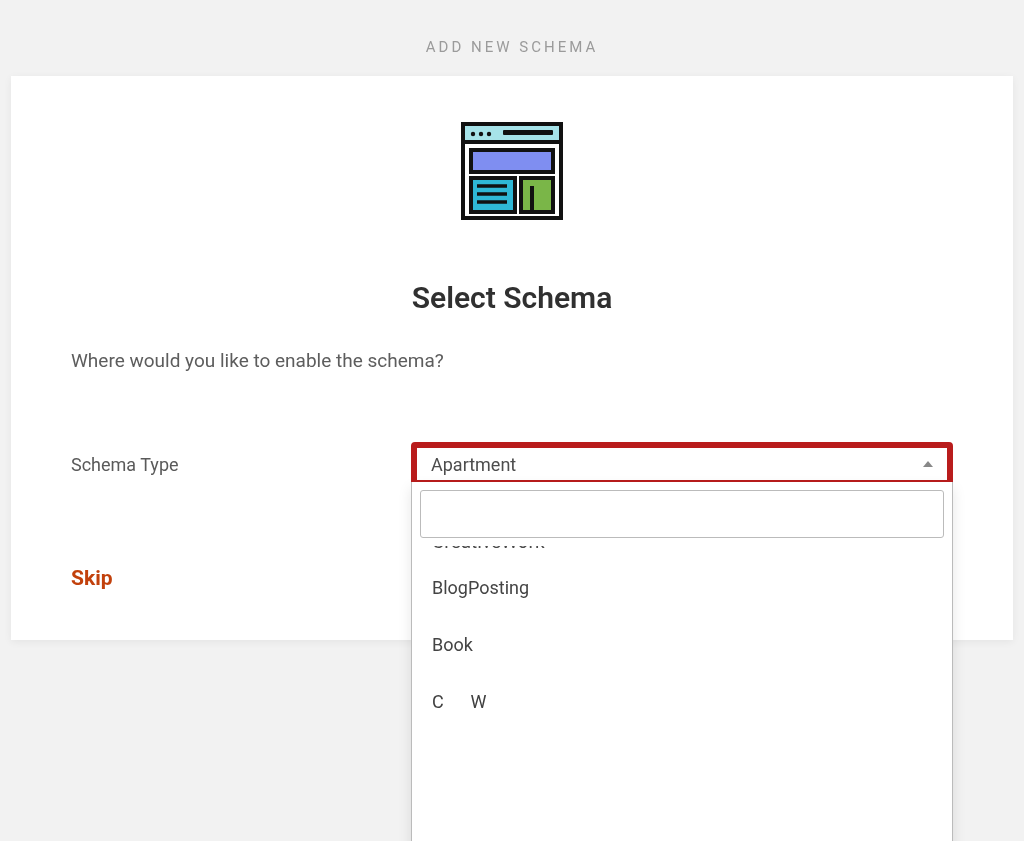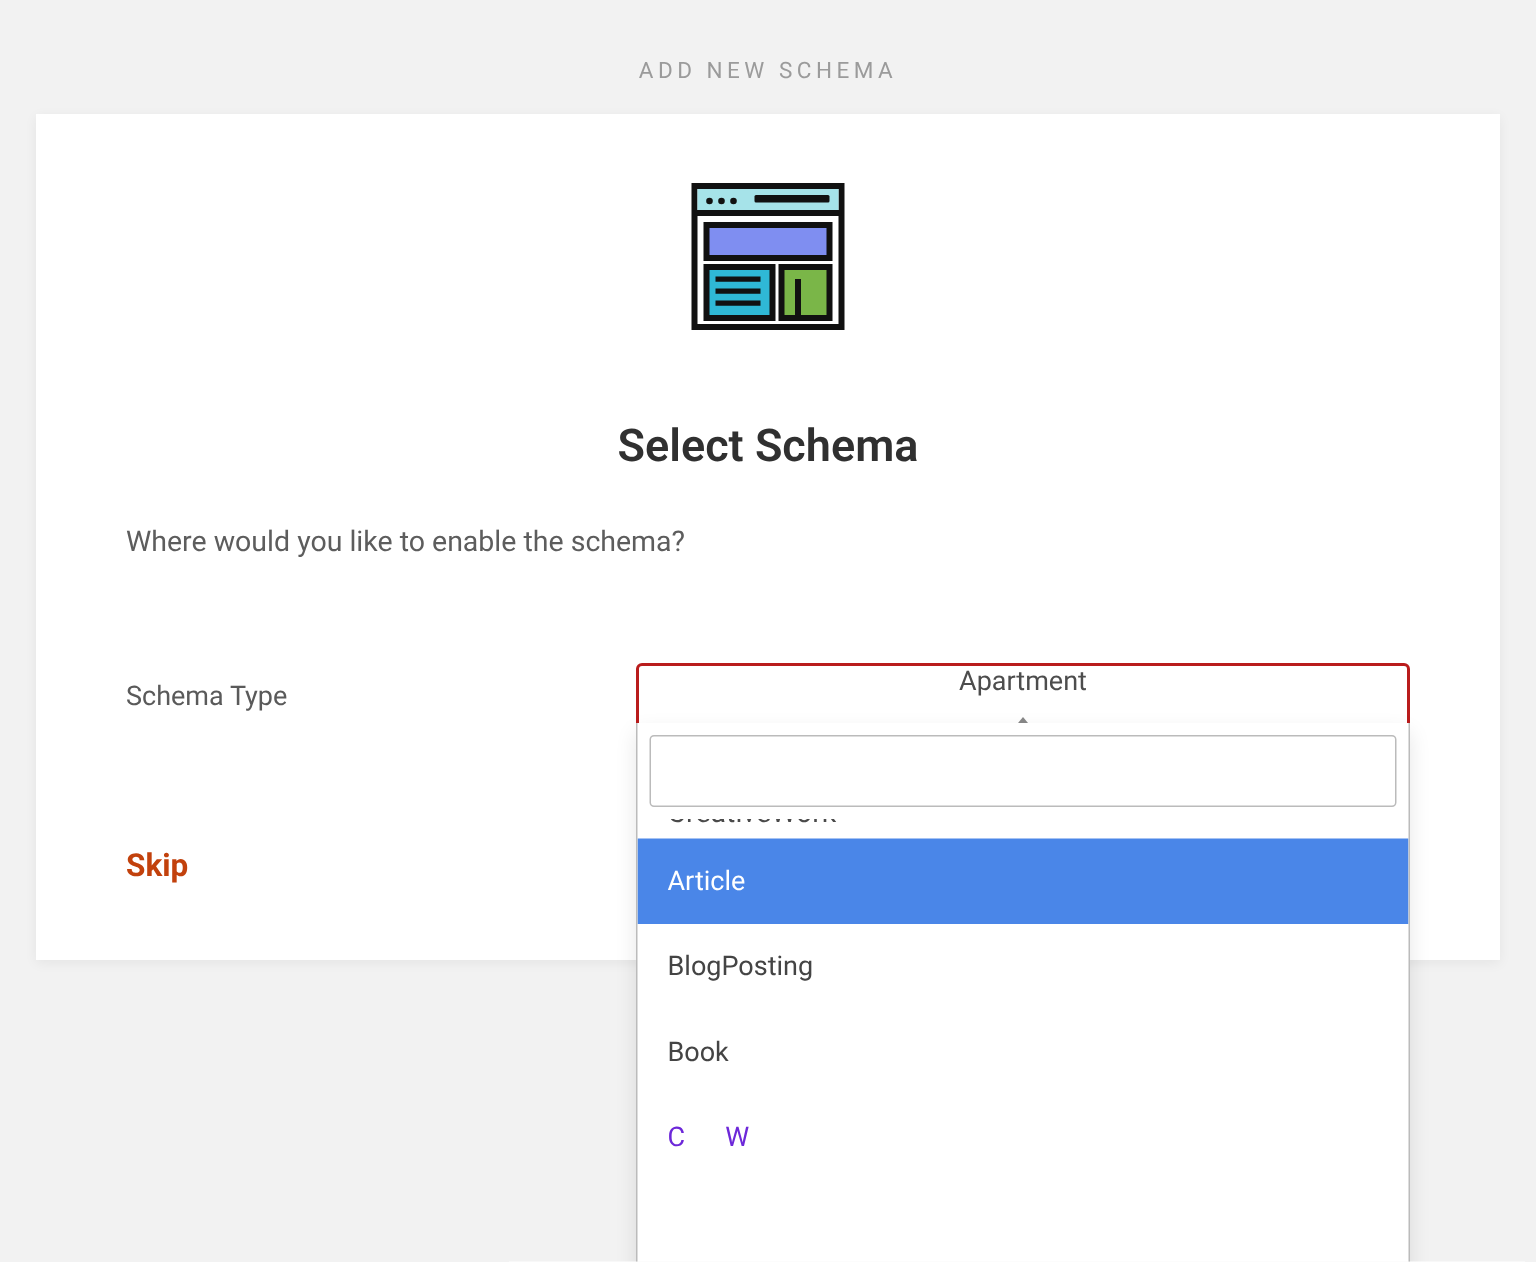--- a/index.html
+++ b/index.html
@@ -14,21 +14,21 @@
     .header-label {
       text-align: center;
       color: #9b9b9b;
       font-size: 15px;
       letter-spacing: 3px;
       font-weight: 400;
       padding: 38px 0 20px 0;
     }
     .card {
       background: #fff;
-      margin: 0 24px;
+      margin: 0 11px;
       padding: 40px 60px 50px 60px;
       box-shadow: 0 2px 8px rgba(0,0,0,0.06);
       position: relative;
     }
     .icon-wrap { text-align: center; margin-bottom: 50px; }
     .card-title {
       text-align: center;
       font-size: 30px;
       font-weight: 600;
       color: #303030;
@@ -49,32 +49,31 @@
       color: #5a5a5a;
       font-size: 18px;
       width: 340px;
       padding-left: 0;
     }
     .select-wrap {
       flex: 1;
       position: relative;
     }
     .select-display {
-      border: 2px solid #b91c1c;
+      border: 6px solid #b91c1c;
       border-radius: 4px;
       height: 44px;
       display: flex;
       align-items: center;
       justify-content: space-between;
       padding: 0 14px;
       font-size: 18px;
       color: #4d4d4d;
       cursor: pointer;
       background: #fff;
-      flex-direction: column;
     }
     .select-caret {
       width: 0; height: 0;
       border-left: 5px solid transparent;
       border-right: 5px solid transparent;
       border-bottom: 6px solid #888;
     }
     .dropdown {
       position: absolute;
       top: 40px;
@@ -112,21 +111,21 @@
     .option.partial-top {
       padding-top: 0;
       padding-bottom: 6px;
       color: #4a4a4a;
       font-size: 19px;
       margin-top: -16px;
     }
     .option.partial-bottom {
       padding-bottom: 0;
       margin-bottom: -14px;
-      color: #6d28d9;
+      color: #404040;
       padding-left: 20px;
     }
     .option.active {
       background: #4a86e8;
       color: #fff;
     }
     
     .options-list::-webkit-scrollbar { width: 16px; }
     .options-list::-webkit-scrollbar-track { background: #f4f4f4; }
     .options-list::-webkit-scrollbar-thumb { background: #c1c1c1; }
@@ -195,21 +194,20 @@
         <span>Apartment</span>
         <span class="select-caret"></span>
       </div>
 
       <div class="dropdown">
         <div class="search-box-wrap">
           <input class="search-box" type="text" placeholder="" style="">
         </div>
         <div class="options-list">
           <div class="option partial-top">CreativeWork</div>
-          <div class="option active">Article</div>
           <div class="option">BlogPosting</div>
           <div class="option">Book</div>
           <div class="option partial-bottom">C&nbsp;&nbsp;&nbsp;&nbsp;&nbsp;&nbsp;W&nbsp;&nbsp;&nbsp;</div>
         </div>
       </div>
     </div>
   </div>
 
   <div class="footer-row">
     <span class="skip-btn">Skip</span>

